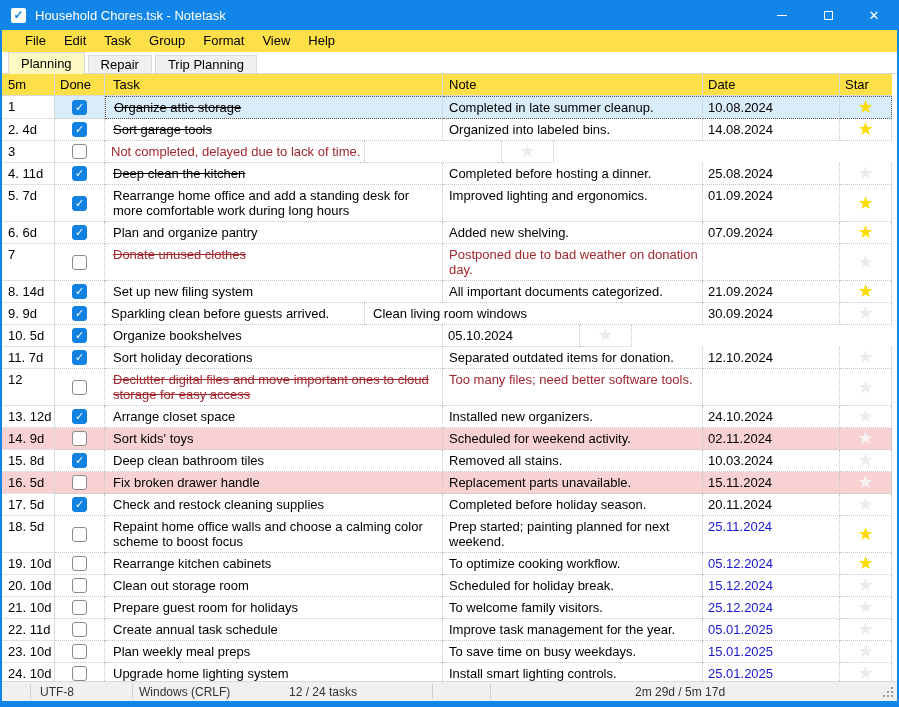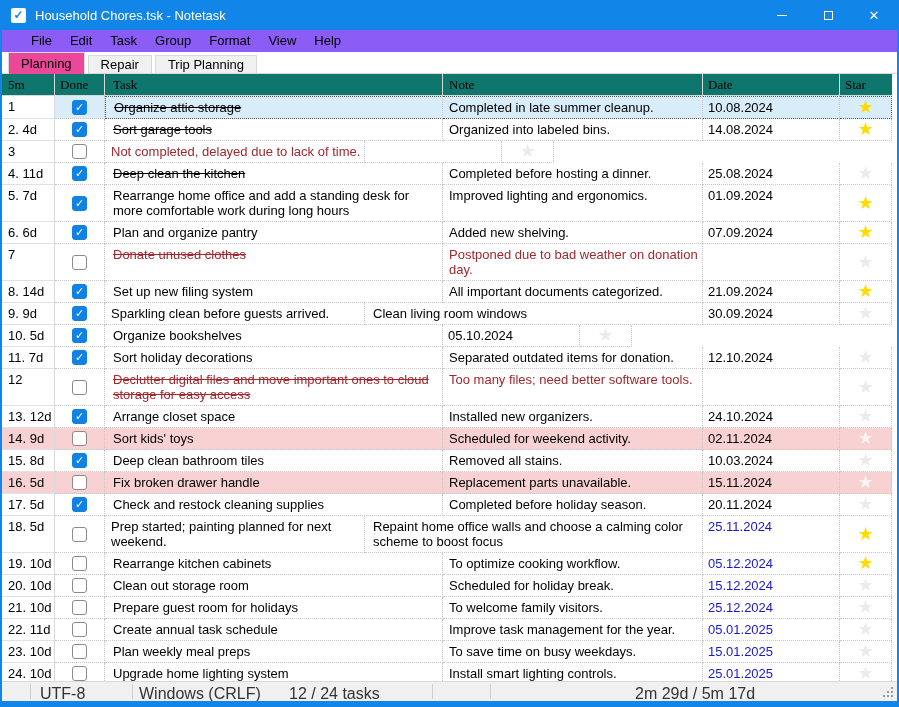--- a/index.html
+++ b/index.html
@@ -14,32 +14,32 @@
   
   .titlebar{height:30px;background:var(--blue);display:flex;align-items:center;color:#fff;}
   .app-icon{width:15px;height:15px;background:#fff;border-radius:2px;margin-left:9px;
     display:flex;align-items:center;justify-content:center;color:var(--blue);font-size:12px;font-weight:bold;line-height:1;}
   .title-text{font-size:13px;margin-left:9px;flex:1;white-space:nowrap;}
   .winbtn{width:46px;height:30px;display:flex;align-items:center;justify-content:center;color:#fff;}
   .glyph-min{width:10px;height:1px;background:#fff;}
   .glyph-max{width:9px;height:9px;border:1px solid #fff;}
   .glyph-close{font-size:13px;line-height:1;}
   
-  .menubar{height:22px;background:#8b5cf6;display:flex;align-items:center;padding-left:20px;}
+  .menubar{height:22px;background:#fde047;display:flex;align-items:center;padding-left:14px;}
   .menu-item{font-size:13px;padding:0 9px;line-height:22px;color:#000;}
   
   .tabbar{height:22px;background:#fff;border-bottom:1px solid var(--solid);display:flex;align-items:flex-end;padding-left:6px;position:relative;}
   .tab{font-size:13px;padding:0 12px;display:flex;align-items:center;}
-  .tab.active{height:22px;background:#ec4899;border:1px solid var(--solid);border-bottom:none;margin-bottom:-1px;z-index:2;}
+  .tab.active{height:22px;background:#fef9c3;border:1px solid var(--solid);border-bottom:none;margin-bottom:-1px;z-index:2;}
   .tab.inactive{height:18px;background:#f0f0f0;border:1px solid var(--solid);border-bottom:none;margin-left:3px;}
   
   .tbl{width:890px;}
   .hrow{display:flex;height:22px;}
   .hcell{font-size:13px;line-height:21px;border-right:1px solid var(--solid);border-bottom:1px solid var(--solid);
-    white-space:nowrap;overflow:hidden;background:#0f766e;font-family:Liberation Serif, serif;}
+    white-space:nowrap;overflow:hidden;background:#fde047;}
   .row{display:flex;}
   .cell{font-size:13px;line-height:15px;padding-top:3px;padding-bottom:3px;border-right:1px dotted var(--dot);
     border-bottom:1px dotted var(--dot);min-height:21px;background:#fff;}
   .c-num{width:53px;padding-left:6px;}
   .c-done{width:50px;display:flex;justify-content:center;}
   .c-task{width:338px;padding-left:8px;padding-right:8px;}
   .c-note{width:260px;padding-left:6px;}
   .c-date{width:137px;padding-left:5px;}
   .c-star{width:52px;display:flex;justify-content:center;}
   .cell.c-num{border-right:1px solid var(--solid);border-bottom:1px solid #e2e2e2;}
@@ -57,21 +57,21 @@
   .cb{width:15px;height:15px;border-radius:3px;display:flex;align-items:center;justify-content:center;
     font-size:11px;line-height:1;}
   .cb.on{background:var(--cb-blue);color:#fff;border:1px solid var(--cb-blue);}
   .cb.off{background:#fff;border:1px solid #8a8a8a;color:transparent;}
   
   .star{font-size:18px;line-height:15px;color:var(--star-off);}
   .star.on{color:var(--star-on);}
   .row.pink .star:not(.on){color:#f9f2f2;}
   
   .statusbar{position:absolute;left:0;right:0;bottom:0;height:20px;background:#f0f0f0;border-top:1px solid var(--solid);}
-  .statusbar span{position:absolute;top:3px;font-size:16px;color:#333;white-space:nowrap;}
+  .statusbar span{position:absolute;top:3px;font-size:12px;color:#333;white-space:nowrap;}
   .sdiv{position:absolute;top:2px;bottom:2px;width:1px;background:#cfcfcf;}
   .grip{position:absolute;right:3px;bottom:3px;width:11px;height:11px;}
   .grip i{position:absolute;width:2px;height:2px;background:#9a9a9a;left:0;top:8px;
     box-shadow:4px 0 #9a9a9a,8px 0 #9a9a9a,4px -4px #9a9a9a,8px -4px #9a9a9a,8px -8px #9a9a9a;}
 </style>
 </head>
 <body>
 
 <div class="window">
 
@@ -315,22 +315,22 @@
           <div class="cell c-date">20.11.2024</div>
           <div class="cell c-star">
             <span class="star">★</span>
           </div>
         </div>
         <div class="row">
           <div class="cell c-num">18. 5d</div>
           <div class="cell c-done">
             <span class="cb off">✓</span>
           </div>
+          <div class="cell c-task bold">Repaint home office walls and choose a calming color scheme to boost focus</div>
           <div class="cell c-note bold">Prep started; painting planned for next weekend.</div>
-          <div class="cell c-task bold">Repaint home office walls and choose a calming color scheme to boost focus</div>
           <div class="cell c-date bold dateblue">25.11.2024</div>
           <div class="cell c-star">
             <span class="star on">★</span>
           </div>
         </div>
         <div class="row">
           <div class="cell c-num">19. 10d</div>
           <div class="cell c-done">
             <span class="cb off">✓</span>
           </div>

